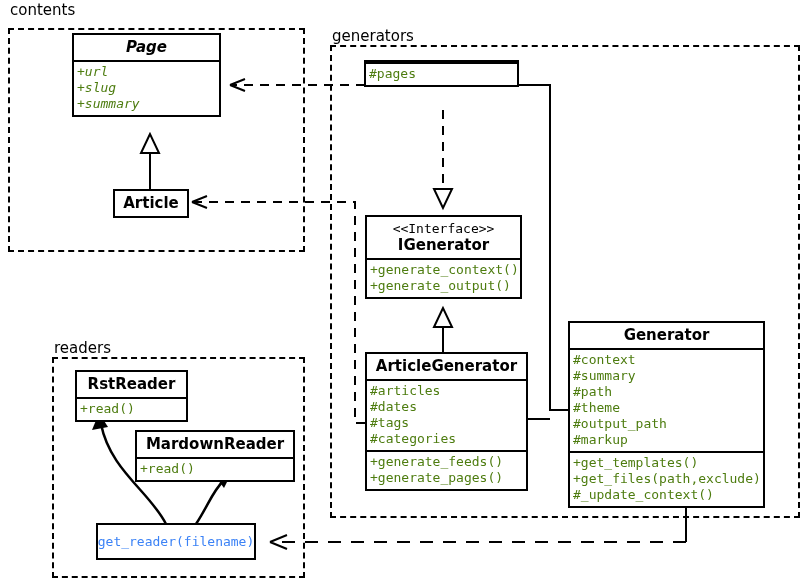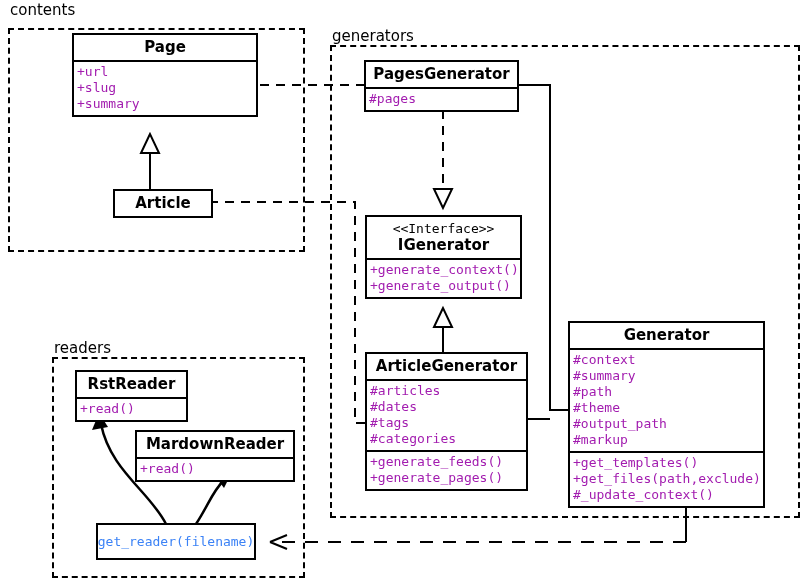--- a/index.html
+++ b/index.html
@@ -14,21 +14,21 @@
              background:#fff;padding:0 2px;line-height:16px;}
   
   .cls{position:absolute;box-sizing:border-box;border:2px solid #000;
        background:#fff;}
   .cls-name{font-weight:bold;font-size:15px;text-align:center;
             padding:4px 6px 5px 6px;line-height:16px;color:#000;
             font-family:"DejaVu Sans",sans-serif;}
   .cls-name .stereo{display:block;font-weight:normal;font-size:13px;
             font-family:"DejaVu Sans Mono",monospace;line-height:16px;}
   .cls-sec{border-top:2px solid #000;padding:2px 3px 3px 3px;}
-  .cls-sec div{font-size:13px;line-height:16px;color:#a21caf;white-space:nowrap;
+  .cls-sec div{font-size:13px;line-height:16px;color:#4d7c0f;white-space:nowrap;
        font-family:"DejaVu Sans Mono",monospace;}
   .fn-box{position:absolute;box-sizing:border-box;border:2px solid #000;
        background:#fff;display:flex;align-items:center;justify-content:center;}
   .fn-box span{font-size:13px;font-family:"DejaVu Sans Mono",monospace;color:#3b82f6;}
   
   svg.edges{position:absolute;left:0;top:0;width:803px;height:579px;
             pointer-events:none;}
 </style>
 </head>
 <body>
@@ -70,35 +70,34 @@
     <path d="M 686,542 L 272,542" fill="none" stroke="#000" stroke-width="2" stroke-dasharray="13,10"></path>
     <path d="M 270,542 L 287,535 M 270,542 L 287,549" fill="none" stroke="#000" stroke-width="2"></path>
 
     <path d="M 166,524 C 150,492 110,470 101,424" fill="none" stroke="#000" stroke-width="2.5"></path>
     <polygon points="99,413 92,430 108,427" fill="#000"></polygon>
 
     <path d="M 196,524 C 208,506 212,492 224,480" fill="none" stroke="#000" stroke-width="2.5"></path>
     <polygon points="232,472 215,476 224,488" fill="#000"></polygon>
   </svg>
 
-  <div class="cls" style="left:72px;top:33px;width:186px;">
+  <div class="cls" style="left:72px;top:33px;width:149px;font-style:italic;">
     <div class="cls-name">Page</div>
     <div class="cls-sec">
       <div>+url</div>
       <div>+slug</div>
       <div>+summary</div>
     </div>
   </div>
 
-  <div class="cls" style="left:113px;top:189px;width:100px;">
+  <div class="cls" style="left:113px;top:189px;width:76px;">
     <div class="cls-name">Article</div>
   </div>
 
   <div class="cls" style="left:364px;top:60px;width:155px;">
-    <div class="cls-name">PagesGenerator</div>
     <div class="cls-sec">
       <div>#pages</div>
     </div>
   </div>
 
   <div class="cls" style="left:365px;top:215px;width:157px;">
     <div class="cls-name">
       <span class="stereo">&lt;&lt;Interface&gt;&gt;</span>
       <span>IGenerator</span>
     </div>

